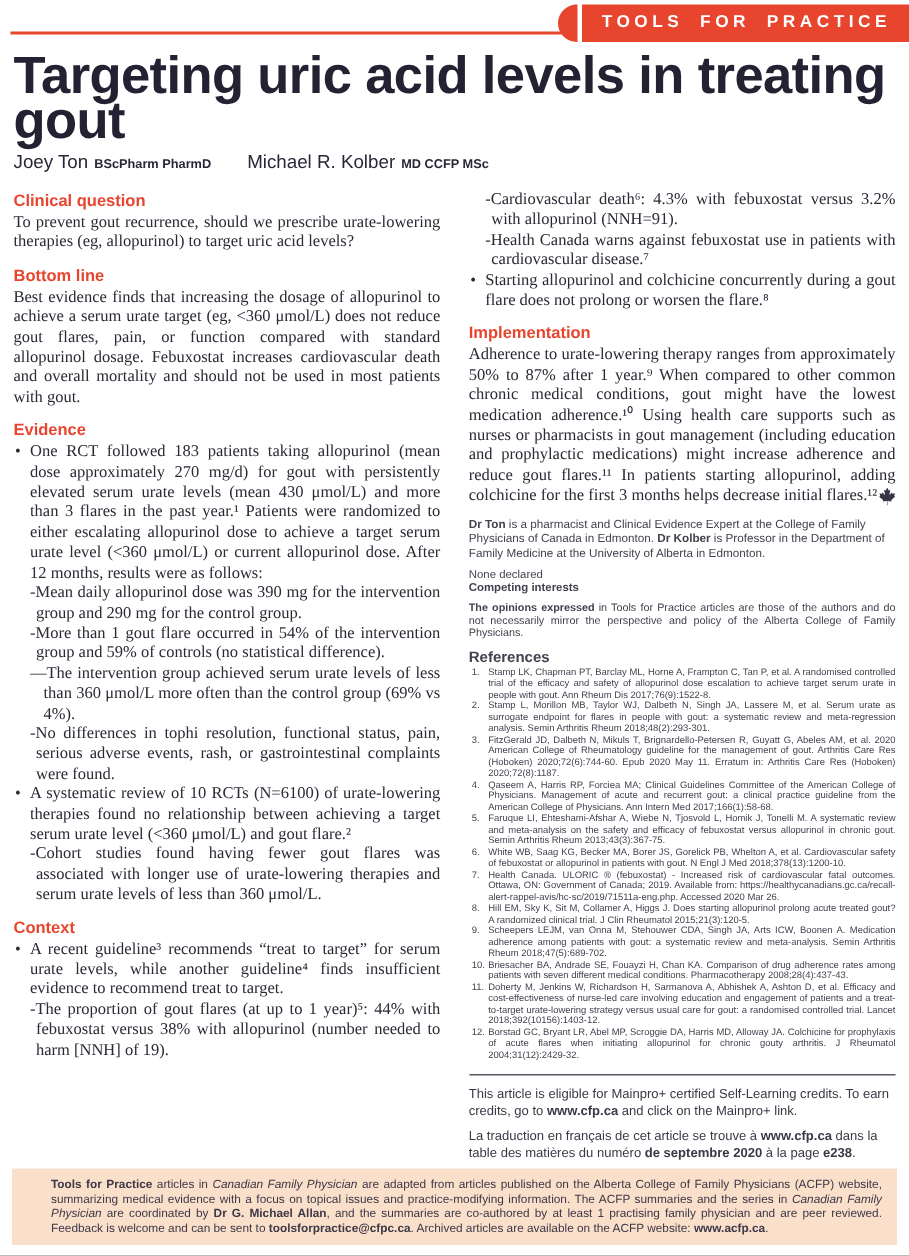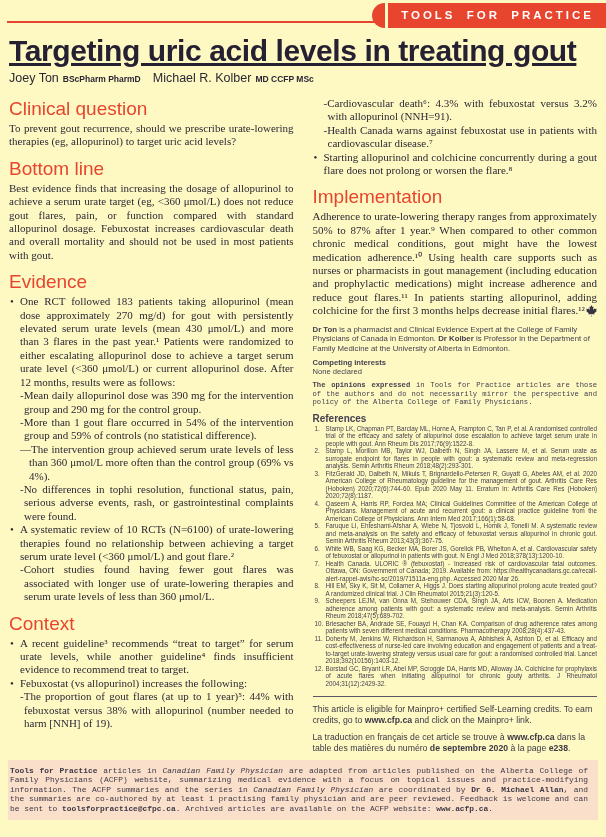--- a/index.html
+++ b/index.html
@@ -7,80 +7,79 @@
     --footer-bg:#fadfcb;
     --ink:#2a2634;
     --fine:#45404f;
   }
   *{margin:0;padding:0;box-sizing:border-box;}
   html,body{background:#888;}
   .page{
     position:relative;
     width:606px;height:837px;
     margin:0 auto;
-    background:#fef9c3;
+    background:#ffffff;
     font-family:"Liberation Sans",sans-serif;
     color:var(--ink);
     overflow:hidden;
   }
   
   .top-rule{position:absolute;top:21px;left:7px;width:376px;height:2px;background:var(--accent);}
   .ribbon{position:absolute;top:3px;right:0;height:25px;display:flex;align-items:stretch;}
   .ribbon-notch{width:13px;background:var(--accent);border-radius:13px 0 0 13px;margin-right:3px;}
   .ribbon-main{
     background:var(--accent);color:#fff;font-weight:bold;
     font-size:11.5px;letter-spacing:3px;word-spacing:5px;
     line-height:25px;padding:0 12px 0 13px;white-space:nowrap;
   }
   h1.title{
     margin:36px 9px 5px 9px;
-    font-size:30px;line-height:30px;letter-spacing:-0.4px;
-    color:#252132;font-weight:bold;text-decoration:underline;
-  }
-  .authors{display:flex;gap:12px;margin:0 9px 12px 9px;align-items:flex-end;}
+    font-size:35px;line-height:30px;letter-spacing:-0.4px;
+    color:#252132;font-weight:bold;
+  }
+  .authors{display:flex;gap:24px;margin:0 9px 12px 9px;align-items:flex-end;}
   .author{display:flex;align-items:baseline;gap:4px;}
   .author-name{font-size:12.5px;color:#2a2636;}
   .author-cred{font-size:8.5px;font-weight:bold;color:#2a2636;}
   
   .columns{display:grid;grid-template-columns:1fr 1fr;gap:19px;padding:0 9px;}
   .heading{
-    font-size:19px;font-weight:normal;color:var(--accent);
+    font-size:11px;font-weight:bold;color:var(--accent);
     margin:9px 0 2px 0;letter-spacing:0;
   }
   .col > .heading:first-child{margin-top:1px;}
   .serif{font-family:"Liberation Serif",serif;font-size:11px;line-height:13.4px;text-align:justify;color:#2c2834;}
   .item{font-family:"Liberation Serif",serif;font-size:11px;line-height:13.4px;text-align:justify;color:#2c2834;}
   .bullet{position:relative;padding-left:11px;}
   .bullet::before{content:"•";position:absolute;left:1px;top:0;}
   .dash{margin-left:11px;padding-left:4px;text-indent:-4px;}
   .emdash{margin-left:11px;padding-left:9px;text-indent:-9px;}
   
   .impl-wrap{position:relative;}
   .leaf{position:absolute;right:0;bottom:1px;color:#3a3545;line-height:0;}
   
   .fine{font-size:7.8px;line-height:9.4px;color:var(--fine);margin-top:7px;text-align:left;}
   .competing{font-size:7.6px;line-height:9px;margin-top:5px;color:var(--fine);}
   .competing .block{display:block;}
-  .opinions{font-size:7.2px;line-height:8.6px;margin-top:5px;color:var(--fine);text-align:justify;font-family:Liberation Mono, monospace;}
+  .opinions{font-size:7.2px;line-height:8.6px;margin-top:5px;color:var(--fine);text-align:justify;}
   .seg-b{font-weight:bold;}
   .seg-i{font-style:italic;}
   
   .refs{margin-top:6px;}
   .refs-heading{font-size:10px;font-weight:bold;color:var(--fine);margin-bottom:1px;}
   .ref-row{display:flex;font-size:6.3px;line-height:7.5px;color:var(--fine);text-align:justify;}
   .ref-num{flex:0 0 13px;padding-left:2px;}
   .ref-text{flex:1;}
   .divider{border:none;border-top:1px solid #5a5563;margin:9px 0 7px 0;}
   .note{font-size:8.7px;line-height:10.6px;color:#3c3846;margin-bottom:7px;text-align:left;}
   
   .footer{
-    position:absolute;left:8px;right:8px;bottom:17px;
+    position:absolute;left:8px;right:8px;bottom:7px;
     background:var(--footer-bg);
-    padding:6px 10px 7px 2px;
-    font-family:Liberation Mono, monospace;
+    padding:6px 10px 7px 26px;
   }
   .footer-text{font-size:7.9px;line-height:9.5px;color:#3c3846;text-align:justify;}
 </style>
 </head>
 <body>
 
 <div class="page">
 
   <div class="top-rule"></div>
   <div class="ribbon">
@@ -128,21 +127,20 @@
           <div class="item bullet"><span>A systematic review of 10 RCTs (N=6100) of urate-lowering therapies found no relationship between achieving a target serum urate level (&lt;360 μmol/L) and gout flare.²</span></div>
 
           <div class="item dash"><span>-Cohort studies found having fewer gout flares was associated with longer use of urate-lowering therapies and serum urate levels of less than 360 μmol/L.</span></div>
         </div>
 
       <h2 class="heading">Context</h2>
       <div>
 
           <div class="item bullet"><span>A recent guideline³ recommends “treat to target” for serum urate levels, while another guideline⁴ finds insufficient evidence to recommend treat to target.</span></div>
 
-          <div class="item bullet"><span>Febuxostat (vs allopurinol) increases the following:</span></div>
 
           <div class="item dash"><span>-The proportion of gout flares (at up to 1 year)⁵: 44% with febuxostat versus 38% with allopurinol (number needed to harm [NNH] of 19).</span></div>
         </div>
     </div>
 
     <div class="col">
       <div>
 
           <div class="item dash"><span>-Cardiovascular death⁶: 4.3% with febuxostat versus 3.2% with allopurinol (NNH=91).</span></div>
 
@@ -158,22 +156,22 @@
         <span class="leaf">
           <svg viewBox="0 0 12.2 13.4" width="11" height="12" aria-hidden="true">
               <path fill="currentColor" d="M6.1 0 5.05 2.04c-.12.22-.33.2-.54.08L3.75 1.7l.57 3.14c.12.57-.26.57-.45.32L2.54 3.61l-.22.79c-.03.11-.14.22-.3.2L.31 4.23l.44 1.66c.09.37.17.52-.1.62l-.6.29 2.89 2.44c.11.09.17.26.13.41l-.25.86c1-.12 1.89-.29 2.89-.4.09 0 .24.14.24.25l-.13 3.04h.48l-.08-3.03c0-.11.13-.26.22-.26 1 .11 1.9.28 2.89.4l-.25-.86c-.04-.15.02-.32.13-.41l2.89-2.45-.6-.28c-.27-.1-.19-.25-.1-.62l.44-1.66-1.71.37c-.17.02-.28-.09-.3-.2l-.22-.79-1.33 1.55c-.19.25-.57.25-.45-.32l.57-3.14-.76.41c-.21.12-.42.14-.54-.08L6.1 0Z"></path>
             </svg>
         </span>
       </div>
 
       <p class="fine"><span class="seg-b">Dr Ton</span><span> is a pharmacist and Clinical Evidence Expert at the College of Family Physicians of Canada in Edmonton. </span><span class="seg-b">Dr Kolber</span><span> is Professor in the Department of Family Medicine at the University of Alberta in Edmonton.</span></p>
 
       <p class="competing">
+        <span class="block">None declared</span>
         <span class="block seg-b">Competing interests</span>
-        <span class="block">None declared</span>
       </p>
 
       <p class="opinions"><span class="seg-b">The opinions expressed</span><span> in Tools for Practice articles are those of the authors and do not necessarily mirror the perspective and policy of the Alberta College of Family Physicians.</span></p>
 
       <div class="refs">
         <div class="refs-heading">References</div>
         <div>
 
             <div class="ref-row">
               <span class="ref-num">1.</span>

